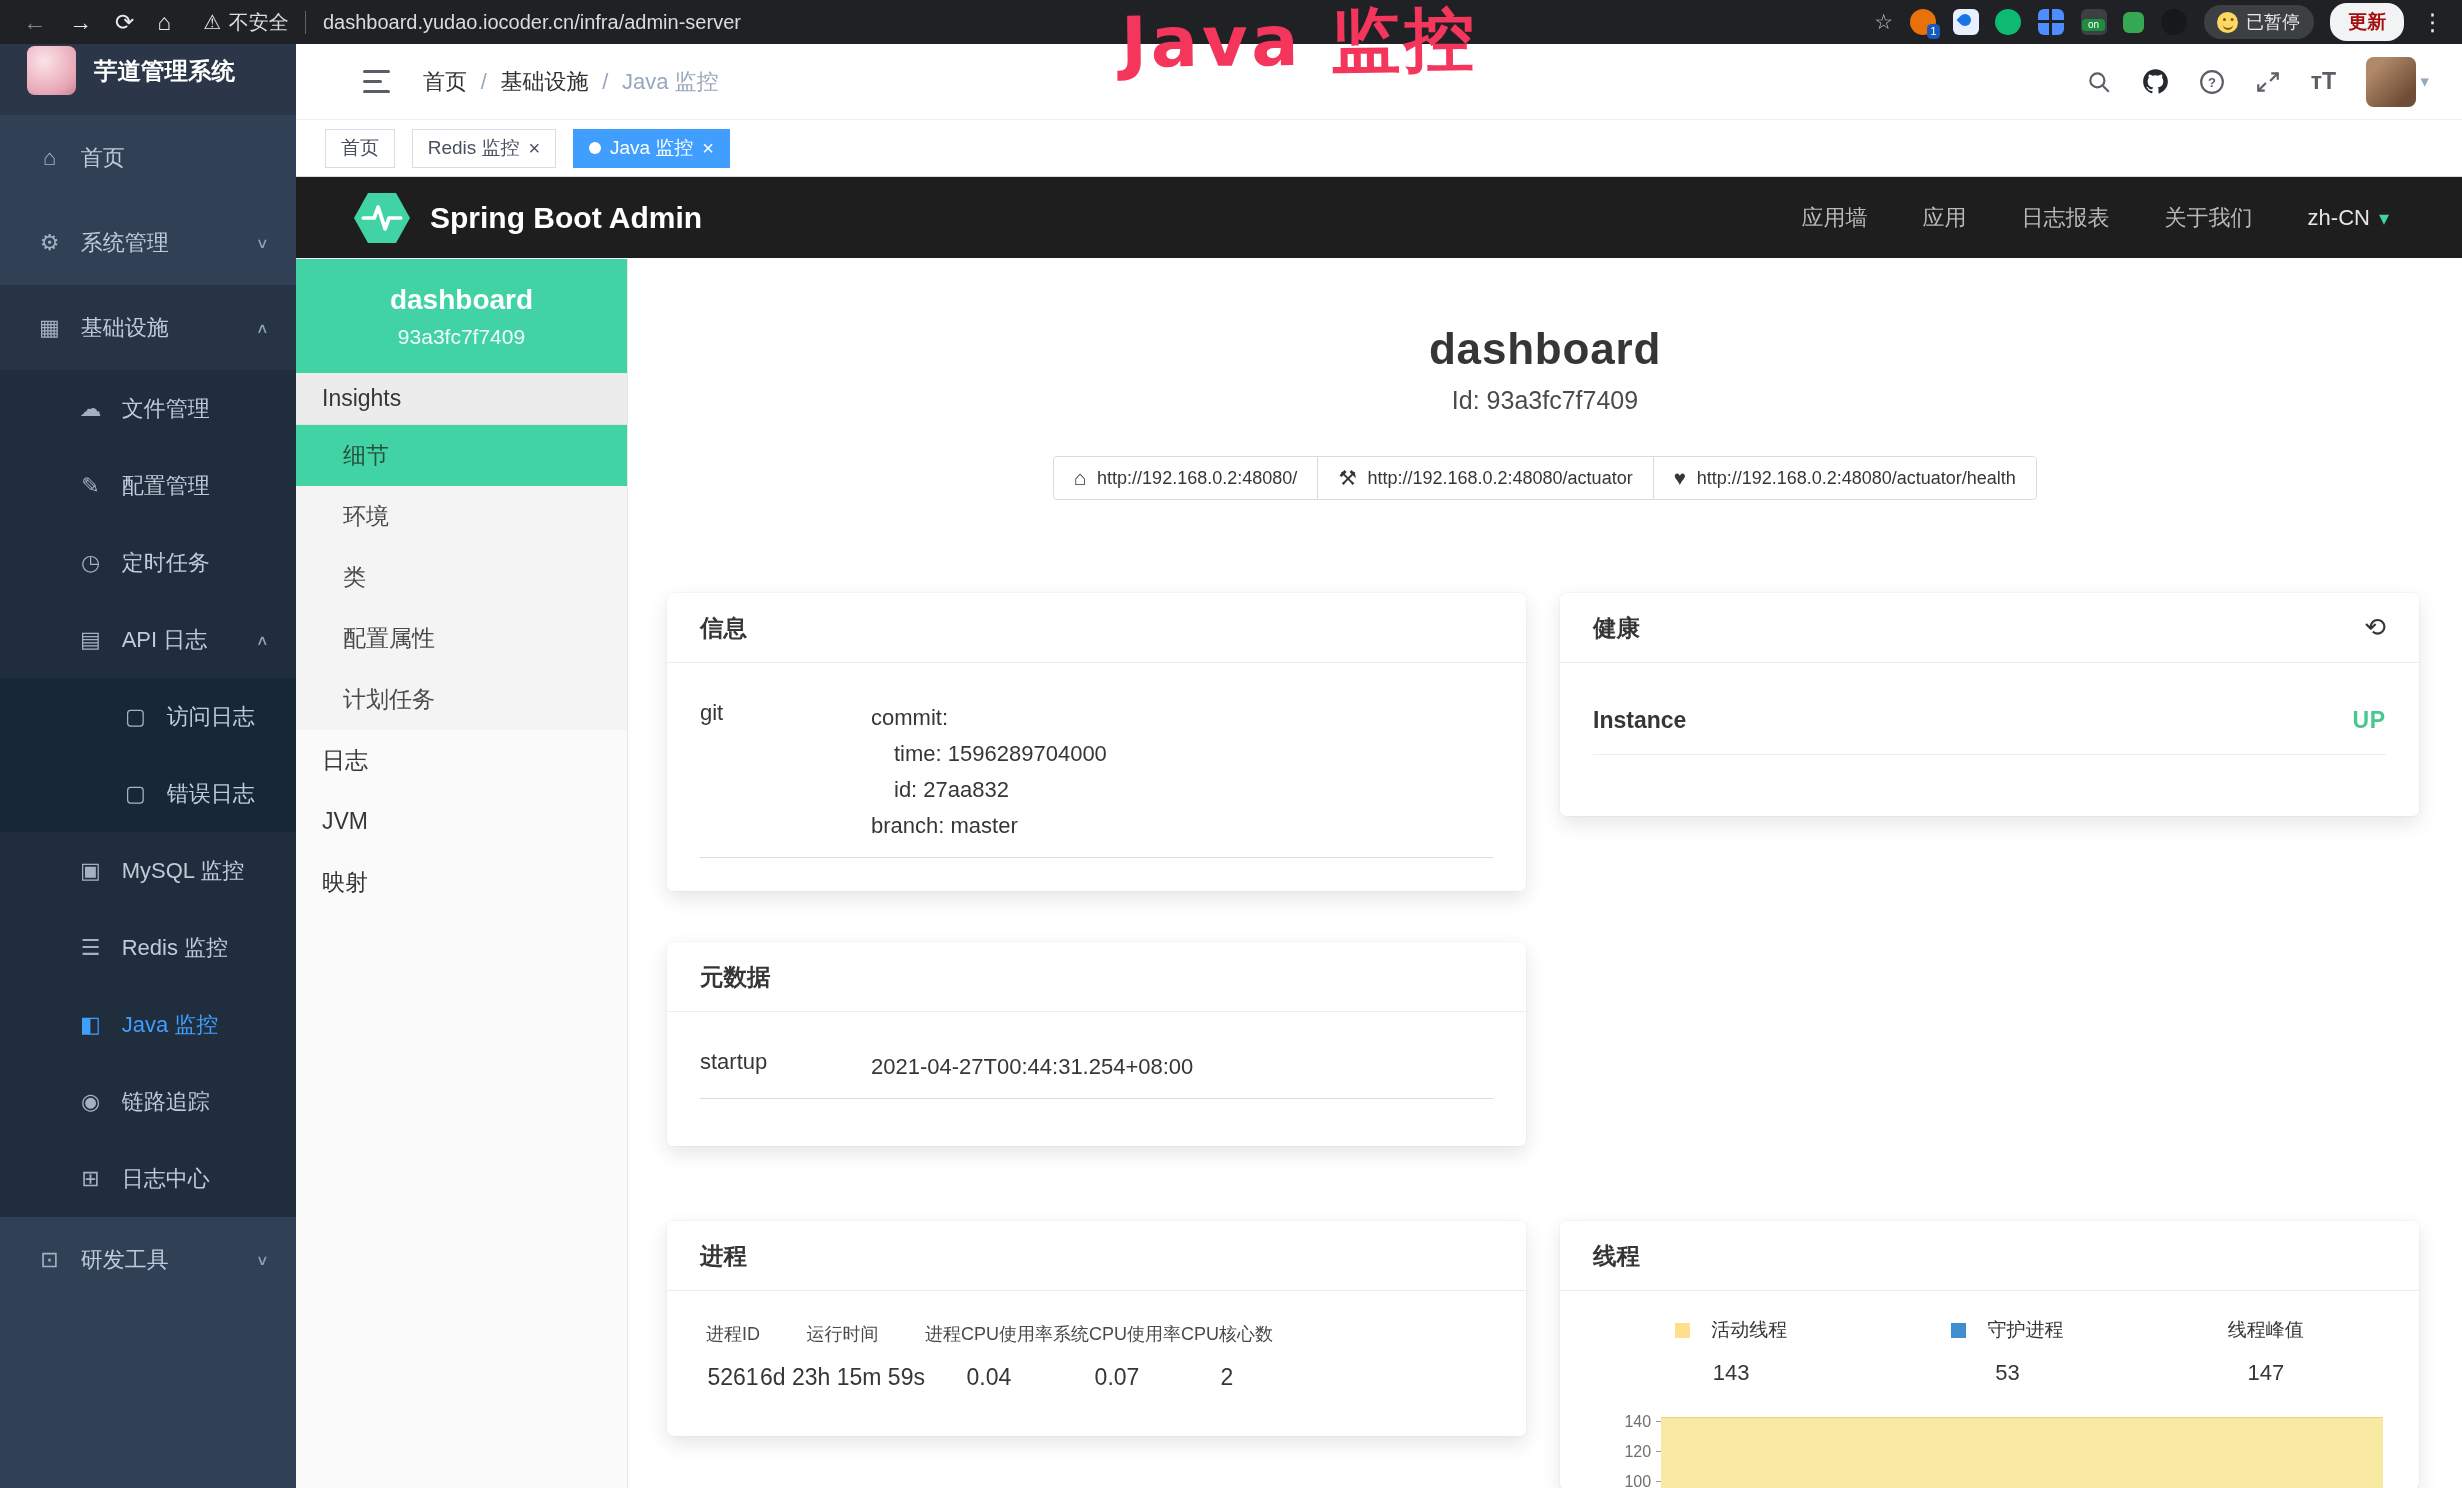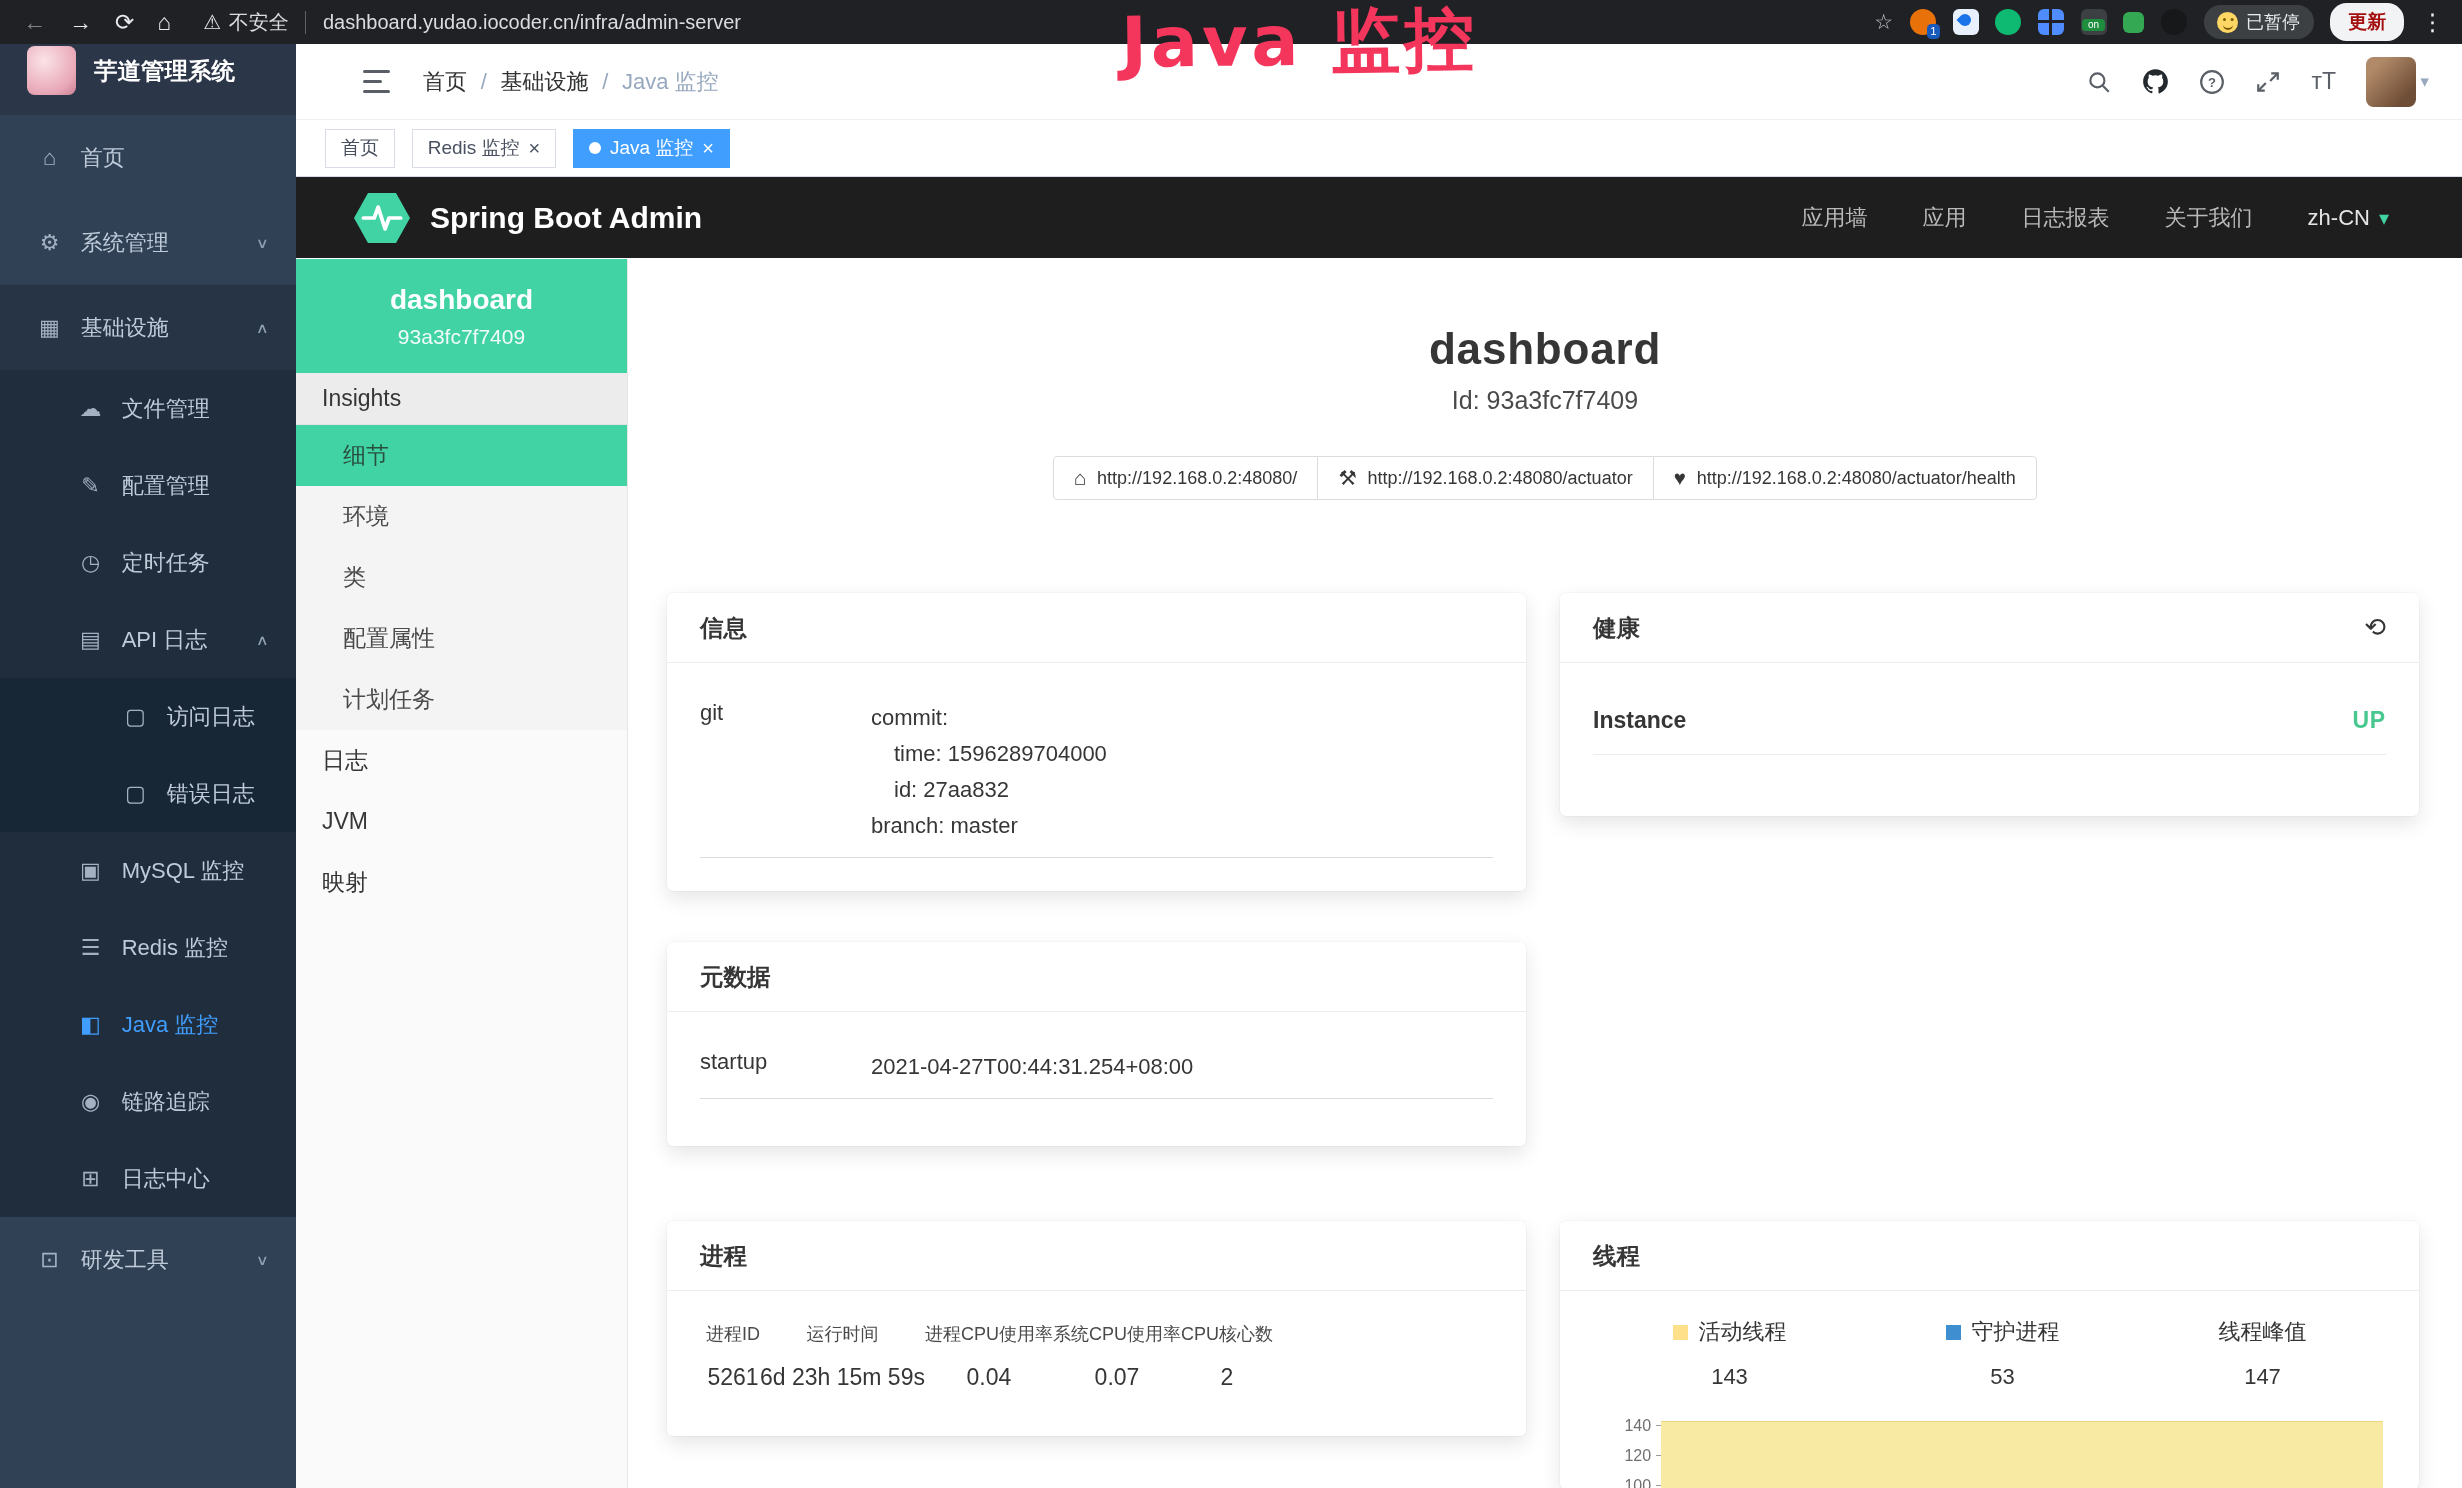--- a/index.html
+++ b/index.html
@@ -56,21 +56,21 @@
   
   .topbar{position:absolute;left:296px;top:44px;right:0;height:76px;background:#fff;display:flex;align-items:center;padding:0 33px 0 67px;border-bottom:0.8px solid #f0f0f0;z-index:4}
   .hamburger{width:27px;height:23px;display:flex;flex-direction:column;justify-content:space-between;cursor:pointer}
   .hamburger i{display:block;height:3px;background:#5a5e66;border-radius:1.5px}
   .hamburger i:nth-child(2){width:70%}
   .crumb{display:flex;align-items:center;gap:13.7px;margin-left:33px;font-size:22px;color:#303133}
   .crumb .sep{color:#97a8be}
   .crumb .last{color:#97a8be}
   .top-icons{margin-left:auto;display:flex;align-items:center;gap:30px}
   .tico{display:flex;align-items:center;cursor:pointer}
-  .fontsize-ico{font-size:23px;color:#5a5e66;font-weight:normal}
+  .fontsize-ico{font-size:23px;color:#5a5e66;font-weight:bold}
   .avatar{width:50px;height:50px;border-radius:7.6px;background:linear-gradient(135deg,#b08968 20%,#6f4e37 80%);flex:none}
   .caret{font-size:16.7px;color:#97a8be;margin-left:4.6px}
 
   
   .tags{position:absolute;left:296px;top:120px;right:0;height:57px;background:#fff;border-bottom:0.8px solid #d8dce5;display:flex;align-items:center;padding-left:29px;gap:16.7px;z-index:4}
   .tag{display:flex;align-items:center;height:39px;padding:0 15px;border:0.8px solid #d8dce5;background:#fff;color:#495060;font-size:19px;gap:9px;cursor:pointer}
   .tag .dot{display:none}
   .tag.active{background:#409eff;border-color:#409eff;color:#fff}
   .tag.active .dot{display:inline-block;width:12px;height:12px;border-radius:50%;background:#fff}
   .tag .close{font-size:20px;line-height:1;cursor:pointer}
@@ -124,21 +124,21 @@
   .h-name{font-weight:bold;font-size:23px}
   .up{color:#48c78e;font-weight:bold;font-size:23px;letter-spacing:0.8px}
 
   .stats{display:flex;justify-content:flex-start;padding:10.6px 6px 0}
   .stat{display:flex;flex-direction:column;align-items:center;gap:18px}
   .s-l{font-size:18px;color:#4a4a4a}
   .s-v{font-size:23px;color:#363636}
 
   .legend{display:flex;justify-content:space-around;padding-top:6px}
   .lg{display:flex;flex-direction:column;align-items:center;gap:16.7px}
-  .lg-t{display:flex;align-items:center;gap:11px;font-size:22px;color:#363636}
+  .lg-t{display:flex;align-items:center;gap:21px;font-size:19px;color:#363636}
   .sq{width:15px;height:15px;flex:none}
   .sq.yellow{background:#ffe08a}
   .sq.blue{background:#3e8ed0}
   .lg-v{font-size:22px;color:#363636}
   .chart{display:flex;margin-top:21px;height:144px;overflow:hidden}
   .yaxis{width:68px;display:flex;flex-direction:column;align-items:flex-end;padding-right:0;font-size:16px;color:#707070}
   .yaxis span{height:30px;display:flex;align-items:center}
   .yaxis span::after{content:"";width:5.3px;height:0.8px;background:#9a9a9a;margin-left:4.6px}
   .plot{flex:1;position:relative}
   .area{position:absolute;left:0;right:3px;top:10px;bottom:-9px;background:#f8e9a3;border-top:1.5px solid #e9d57e}

